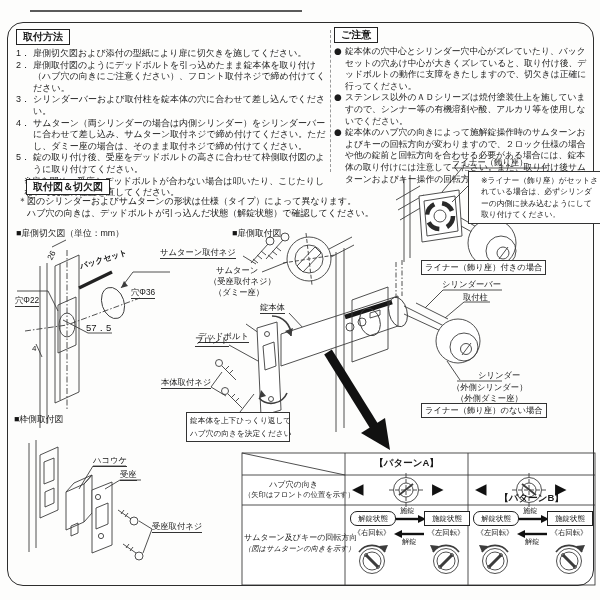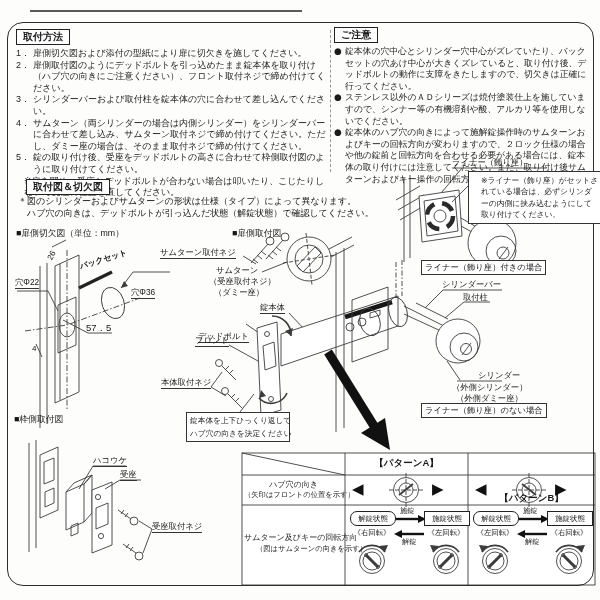--- a/index.html
+++ b/index.html
@@ -285,21 +285,21 @@
   </div>
 </div>
 
 <div class="abs" style="left:26px;top:176px;">
   <span class="secthead">取付図＆切欠図</span>
 </div>
 <div class="lbl" style="left:18px;top:196px;font-size:9px;">＊図のシリンダーおよびサムターンの形状は仕様（タイプ）によって異なります。</div>
 <div class="lbl" style="left:18px;top:208px;font-size:9px;">　ハブ穴の向きは、デッドボルトが引っ込んだ状態（解錠状態）で確認してください。</div>
 
 <div class="lbl" style="left:16px;top:228px;font-size:8.8px;">■扉側切欠図（単位：mm）</div>
-<div class="lbl ul" style="left:15px;top:278px;">穴Φ22</div>
+<div class="lbl ul" style="left:15px;top:296px;">穴Φ22</div>
 <div class="lbl rot26" style="left:54px;top:252px;font-size:8px;">26</div>
 <div class="lbl rotbs" style="left:80px;top:262px;font-size:8px;">バックセット</div>
 <div class="lbl ul" style="left:131px;top:261px;margin-top:27px;">穴Φ36</div>
 <div class="lbl" style="left:86px;top:322px;font-size:9.5px;">57．5</div>
 <div class="lbl" style="left:32px;top:344px;font-size:8px;">4</div>
 
 <div class="lbl" style="left:232px;top:228px;font-size:8.8px;">■扉側取付図</div>
 <div class="lbl ul" style="left:160px;top:248px;">サムターン取付ネジ</div>
 <div class="lbl" style="left:216px;top:266px;">サムターン</div>
 <div class="lbl" style="left:209px;top:277px;">（受座取付ネジ）</div>
@@ -326,21 +326,21 @@
 <div class="lbl" style="left:14px;top:414px;font-size:8.8px;">■枠側取付図</div>
 <div class="lbl ul" style="left:93px;top:456px;">ハコウケ</div>
 <div class="lbl ul" style="left:120px;top:470px;">受座</div>
 <div class="lbl ul" style="left:152px;top:522px;">受座取付ネジ</div>
 
 <div class="tblhead" style="left:345px;top:457px;width:123px;">【パターンA】</div>
 <div class="tblhead" style="left:468px;top:457px;width:127px;margin-top:35px;">【パターンB】</div>
 <div class="tbllbl" style="left:244px;top:479px;width:99px;">ハブ穴の向き</div>
 <div class="tbllbl" style="left:244px;top:490px;width:99px;font-size:7.3px;">（矢印はフロントの位置を示す）</div>
 <div class="tbllbl" style="left:244px;top:532px;width:99px;">サムターン及びキーの回転方向</div>
-<div class="tbllbl" style="left:256px;top:544px;width:99px;font-size:7.3px;">（図はサムターンの向きを示す）</div>
+<div class="tbllbl" style="left:244px;top:544px;width:99px;font-size:7.3px;font-style:italic;">（図はサムターンの向きを示す）</div>
 
 <div class="tri" style="left:352px;top:482px;">◀</div>
 <div class="tri" style="left:432px;top:482px;">▶</div>
 <div class="tri" style="left:475px;top:482px;">◀</div>
 <div class="tri" style="left:555px;top:482px;">▶</div>
 
 <div class="state pill" style="left:350px;top:511px;">解錠状態</div>
 <div class="state" style="left:424px;top:511px;">施錠状態</div>
 <div class="tinylbl" style="left:400px;top:506px;">施錠</div>
 <div class="tinylbl" style="left:402px;top:537px;">解錠</div>

